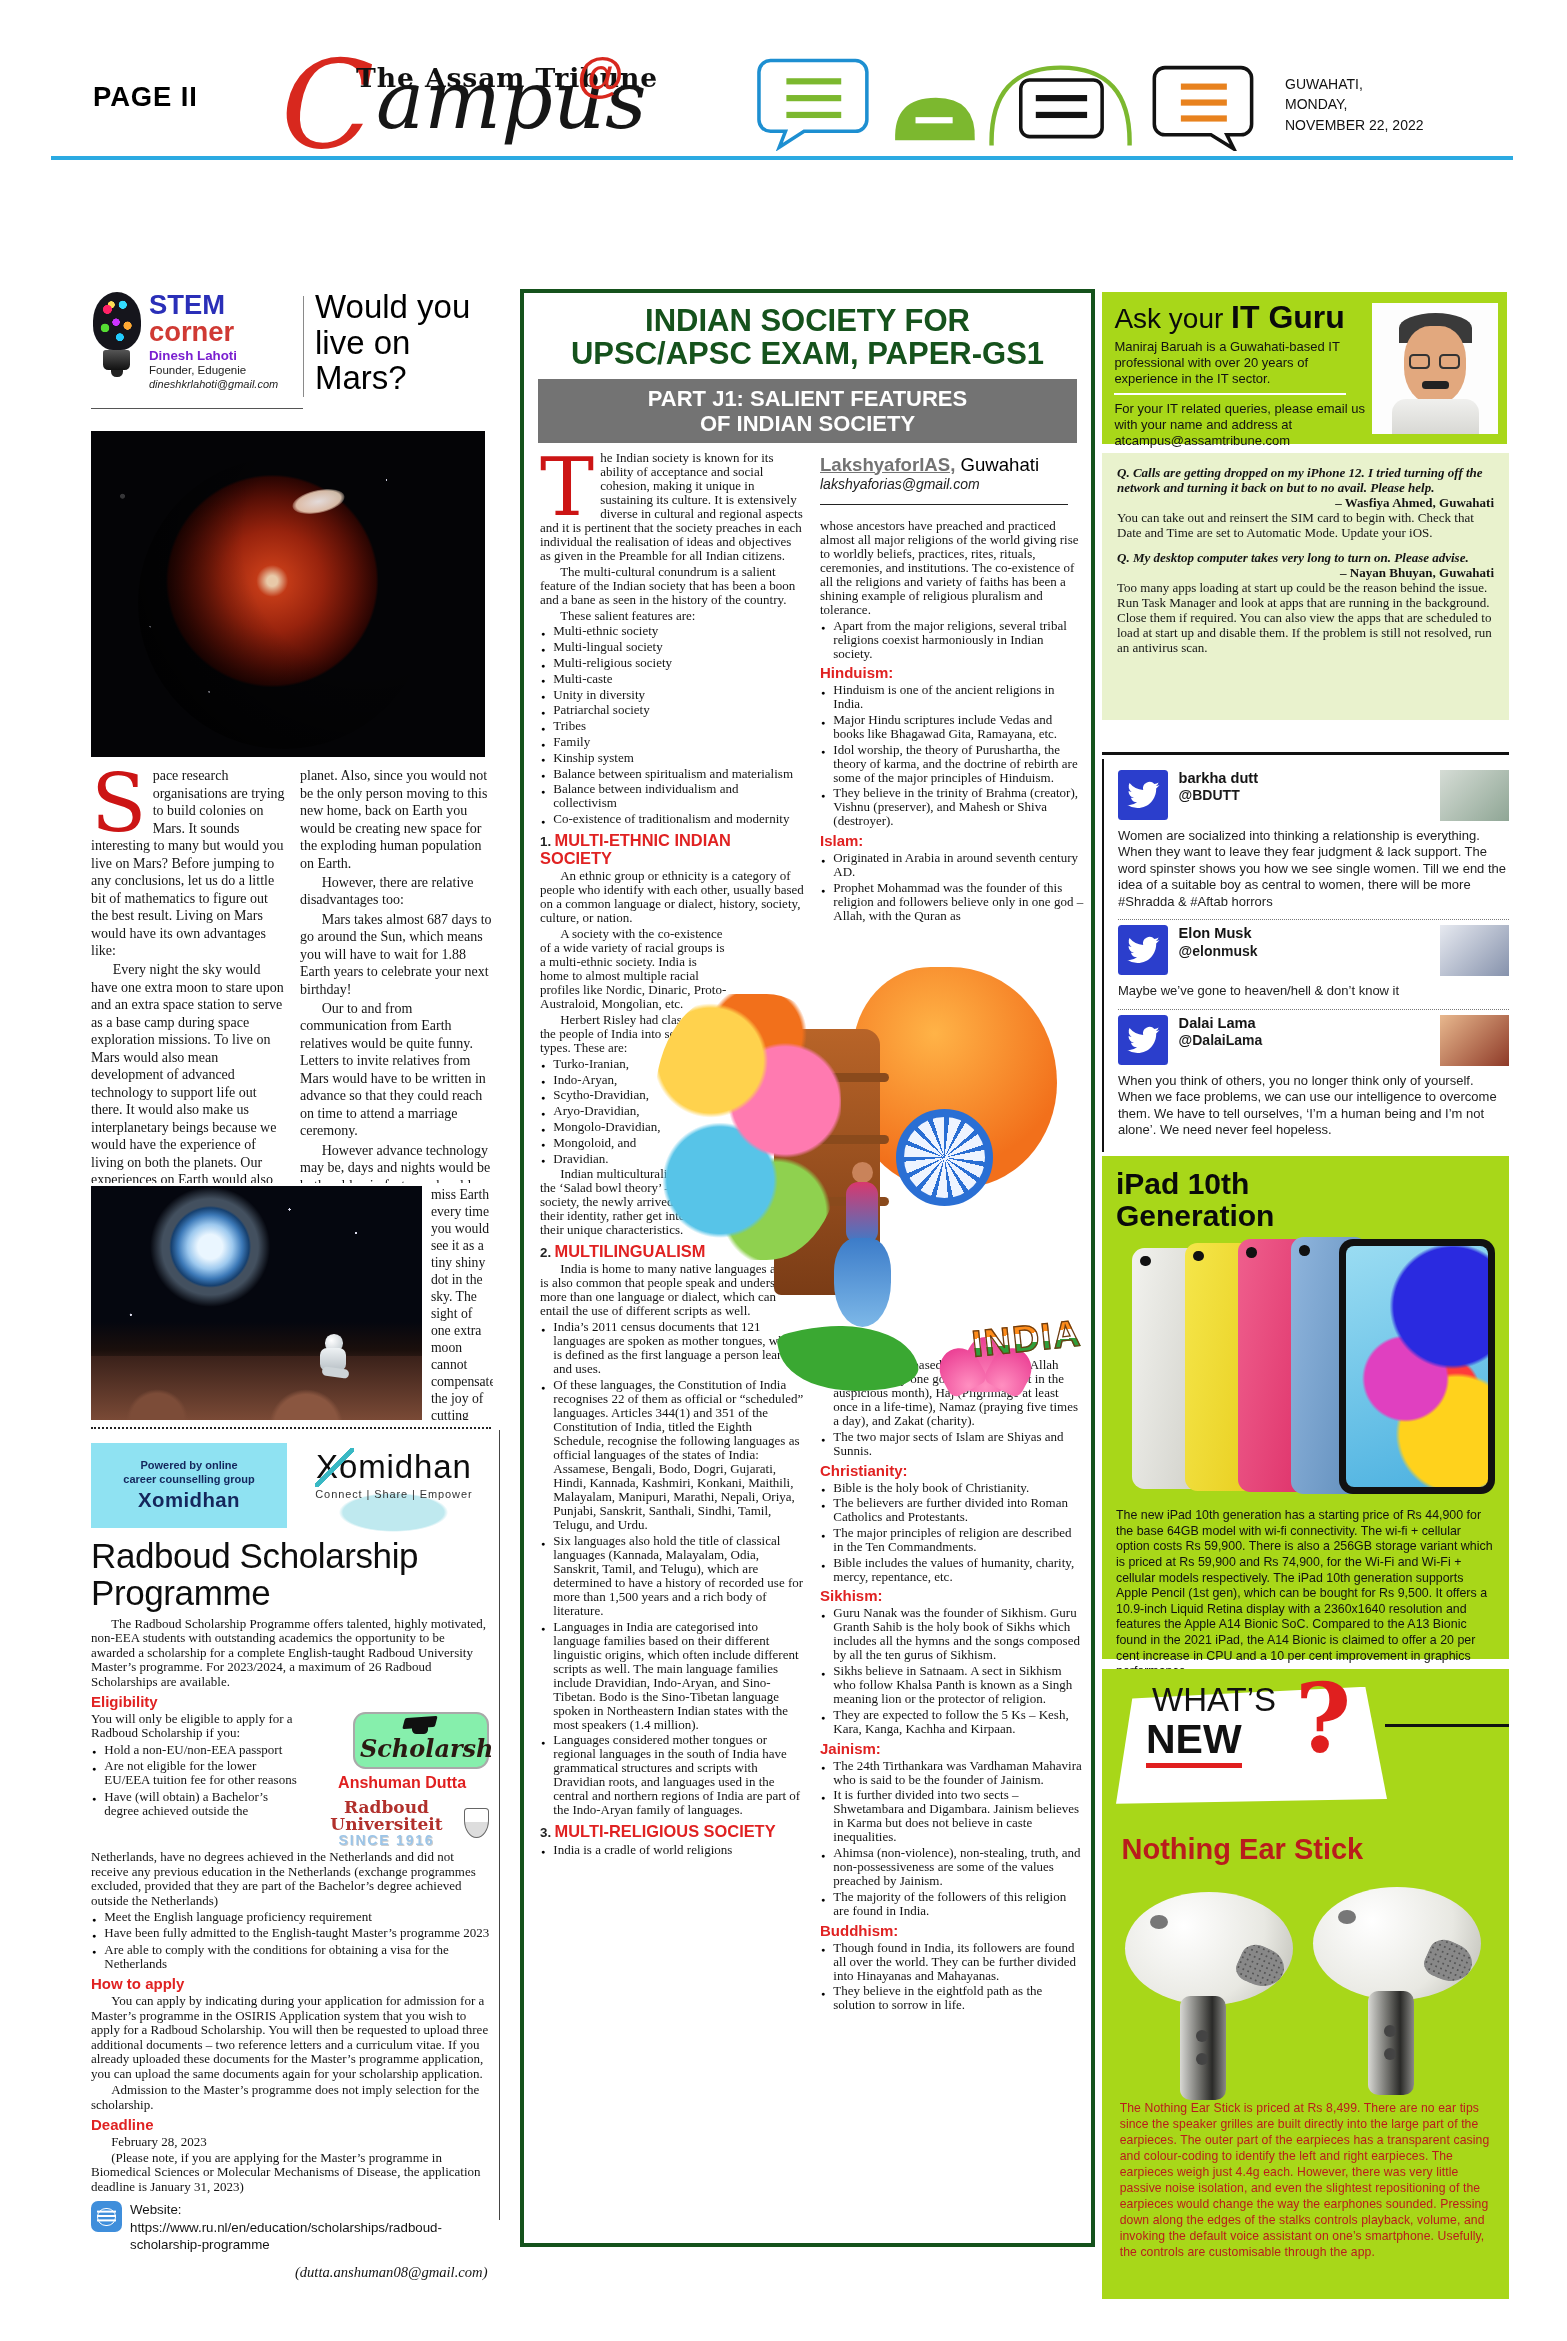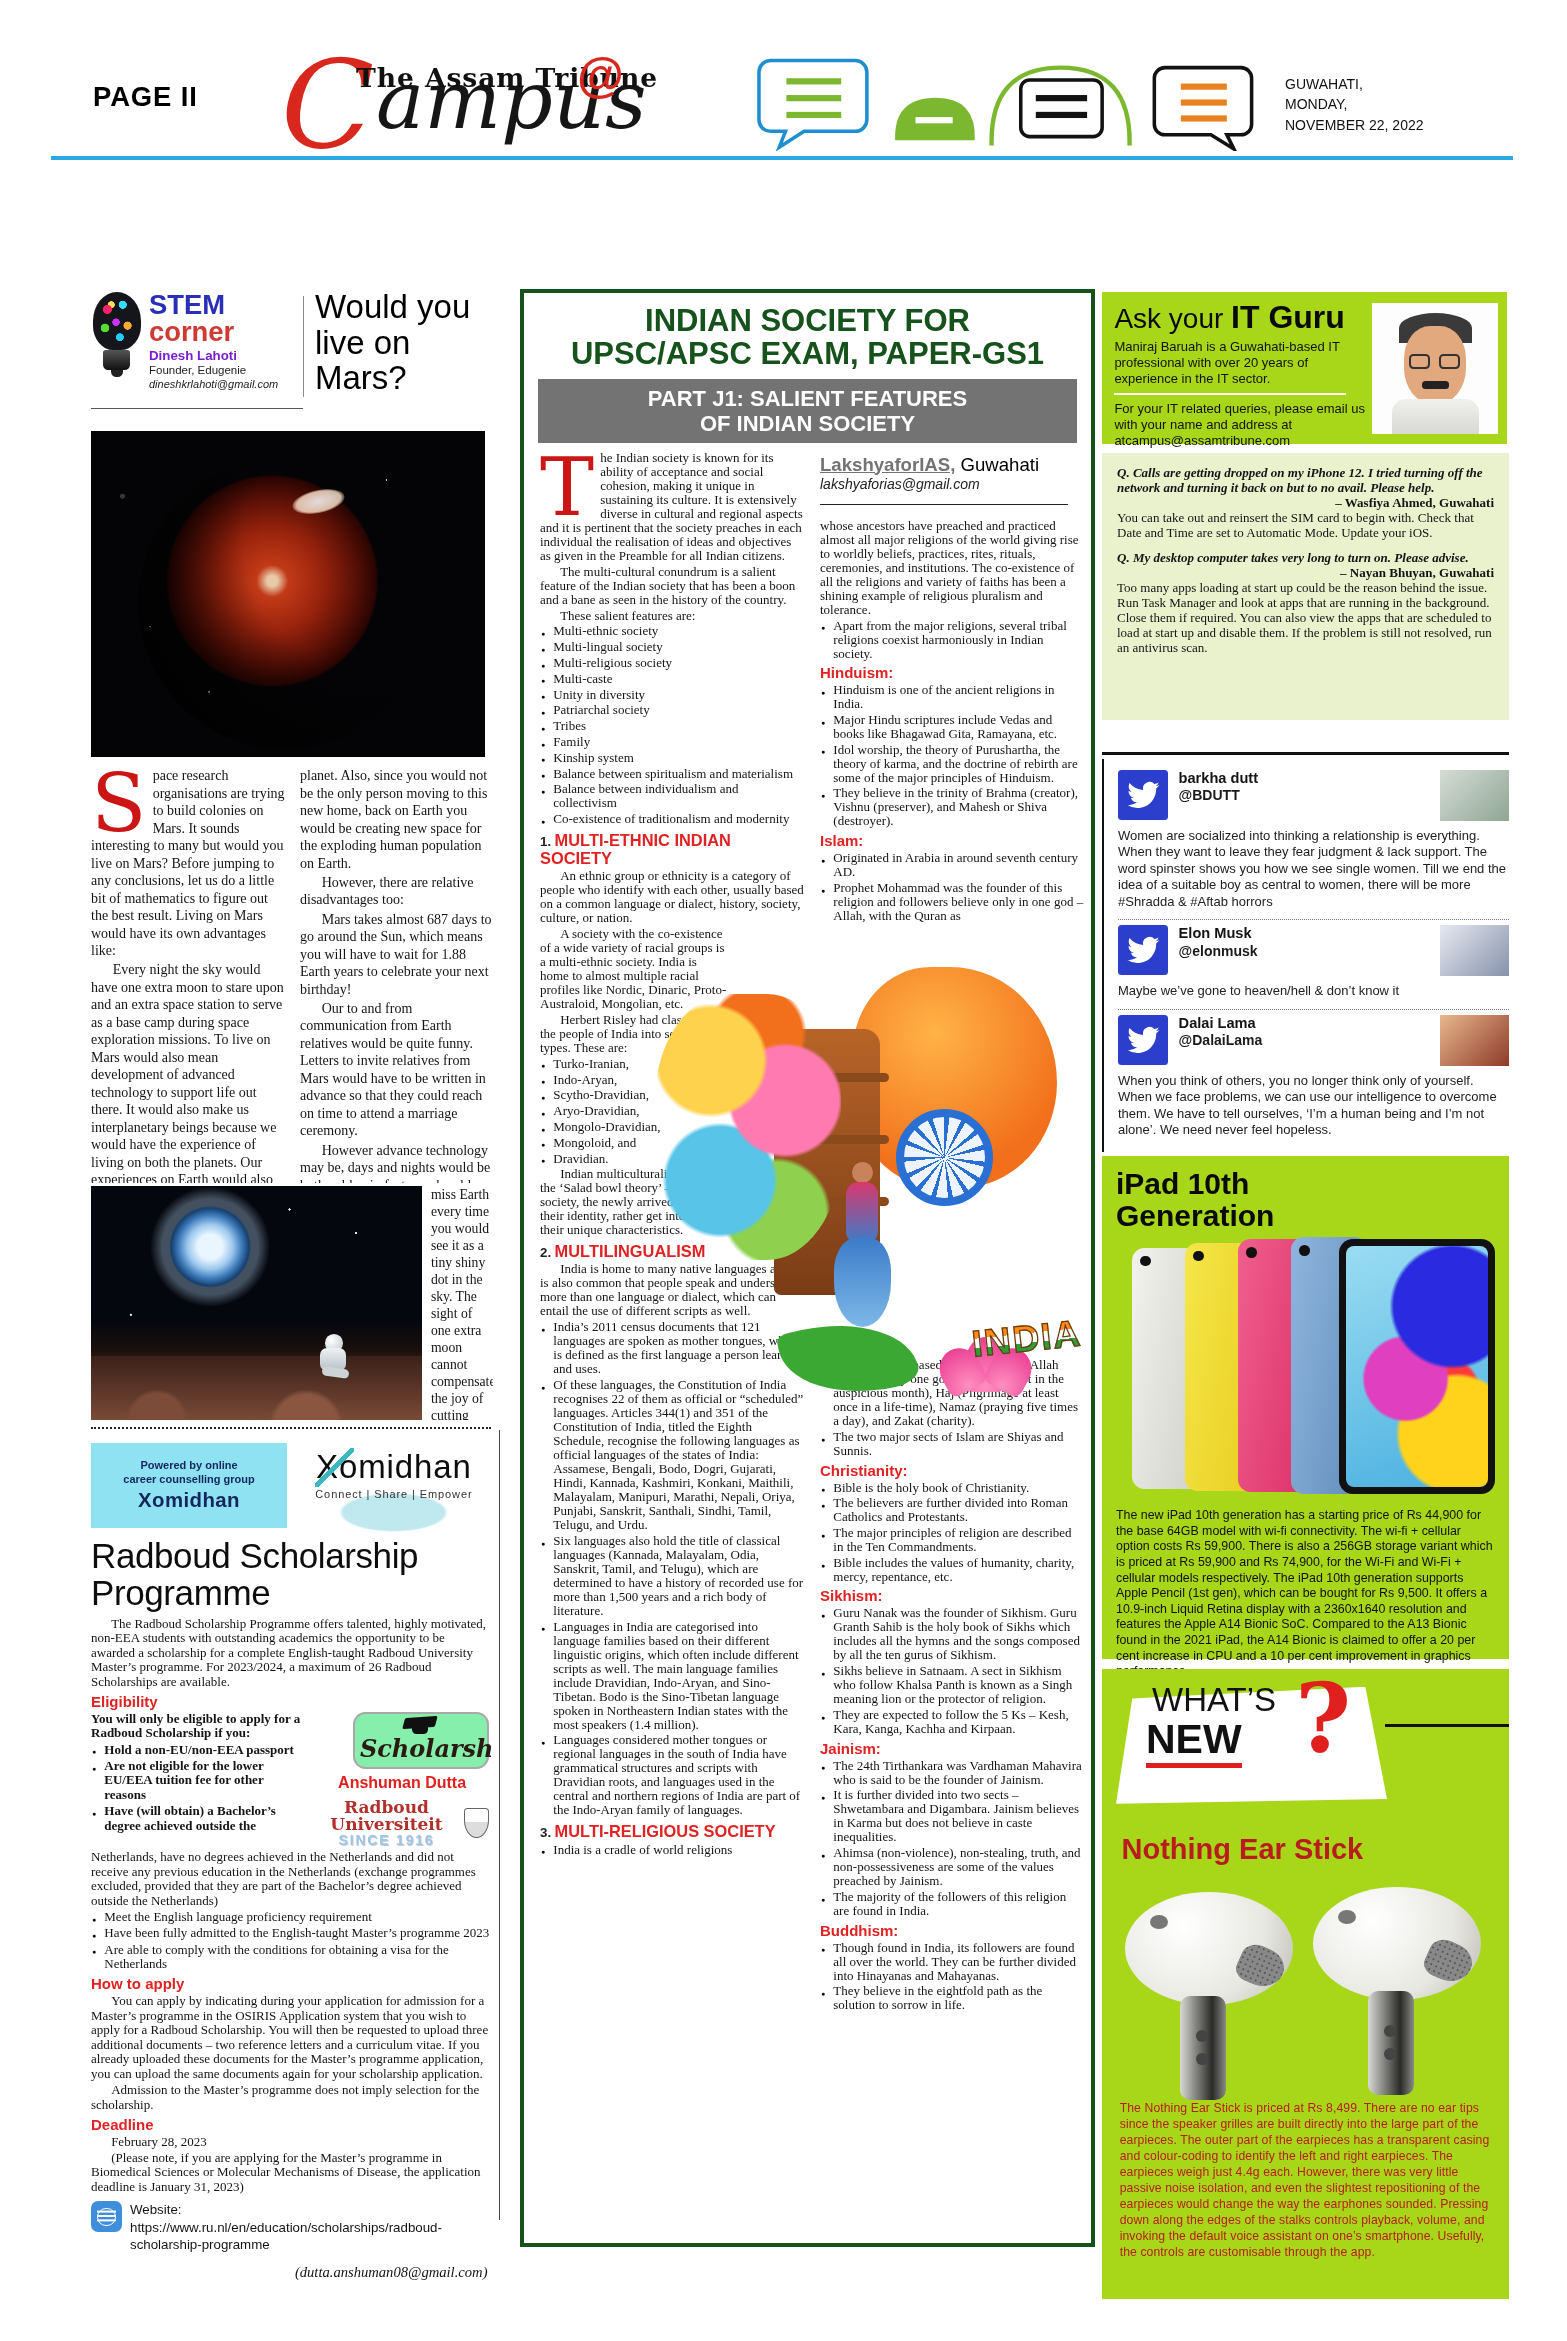--- a/index.html
+++ b/index.html
@@ -85,21 +85,21 @@
      background:radial-gradient(ellipse 84px 30px at 50% 78%,#bfe9ef 0 60%,transparent 65%);}
   .xom-right .nm{font:300 33px/1.05 "Liberation Sans",sans-serif;letter-spacing:0.9px;color:#0d0d0d;margin-top:7px;}
   .xom-right .slash{position:absolute;left:16px;top:5.3px;width:39px;height:39px;
      background:linear-gradient(135deg,transparent 46%,#39b8c4 46% 54%,transparent 54%);}
   .xom-right .tag{font:400 11px/1.2 "Liberation Sans",sans-serif;color:#333;letter-spacing:0.9px;margin-top:3.5px;}
 
   
   .radboud{left:91px;top:1538px;width:400px;height:801px;overflow:hidden;font:400 13px/14.5px "Liberation Serif",serif;}
   .rb-title{font:400 35px/1.05 "Liberation Sans",sans-serif;letter-spacing:-0.4px;color:#0d0d0d;margin:0 0 5.3px;}
   .rb-row{display:flex;gap:10.6px;margin:1.8px 0 3.5px;}
-  .rb-narrow{width:214px;flex:none;font-weight:bold;}
+  .rb-narrow{width:214px;flex:none;}
   .rb-logo{width:173px;text-align:center;}
   .sch-badge{border:2.7px solid #a9a9a9;border-radius:12.4px;padding:3.5px 5.3px 6.2px;background:#86efac;position:relative;margin-left:37px;}
   .gradcap{width:41px;height:17.7px;margin:0 auto 1.8px;position:relative;}
   .gradcap .board{position:absolute;left:4.4px;top:0;width:32px;height:10.6px;background:#101010;transform:skewX(-18deg) rotate(-4deg);border-radius:1.8px;}
   .gradcap .head{position:absolute;left:12.4px;top:8px;width:16px;height:8.9px;background:#101010;border-radius:1.8px 1.8px 4.4px 4.4px;}
   .sch-word{font:italic 700 24px/1 "DejaVu Serif",serif;color:#2a1a12;}
   .sch-author{color:#e02020;font:700 16px/1.2 "Liberation Sans",sans-serif;margin-top:4.4px;}
   .ru-line{margin-top:6.2px;display:flex;align-items:center;gap:6.2px;justify-content:center;}
   .ru-name{color:#b1302c;font:700 17px/1 "DejaVu Serif",serif;}
   .ru-since{color:#9cc5e8;font:800 14px/1 "Liberation Sans",sans-serif;letter-spacing:1.8px;text-shadow:0.9px 0.9px 0 #ccc;}

